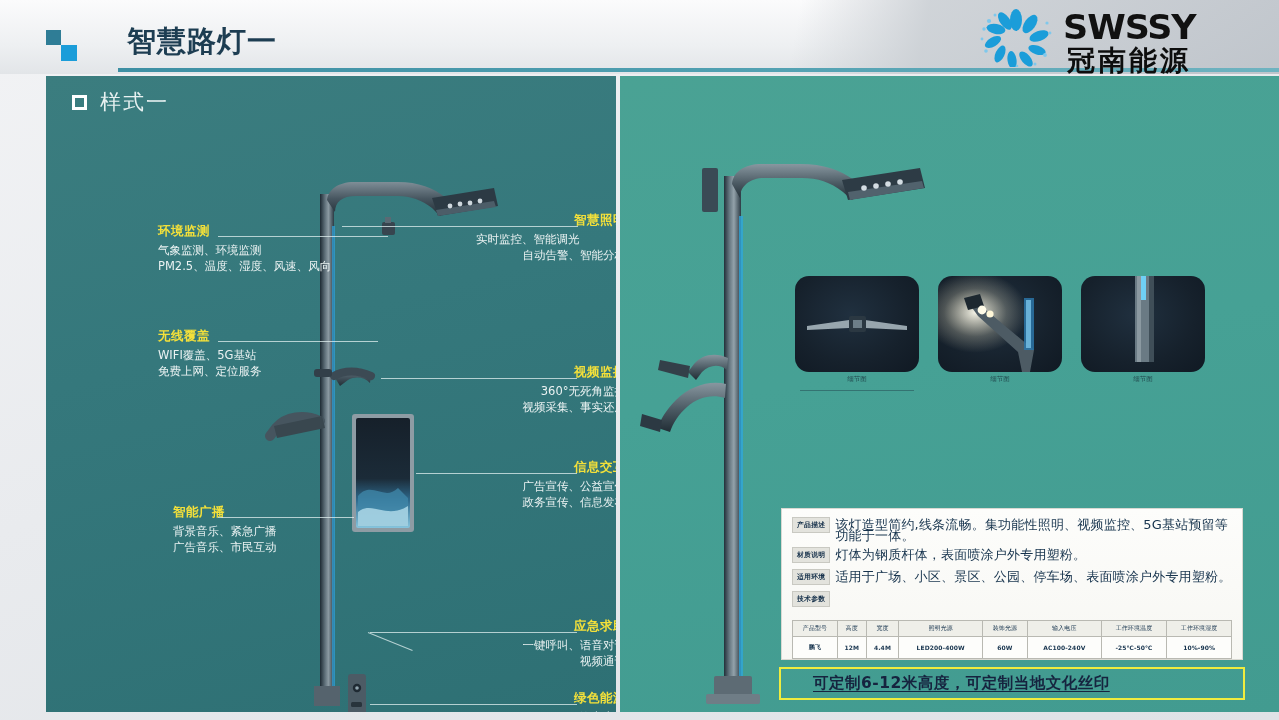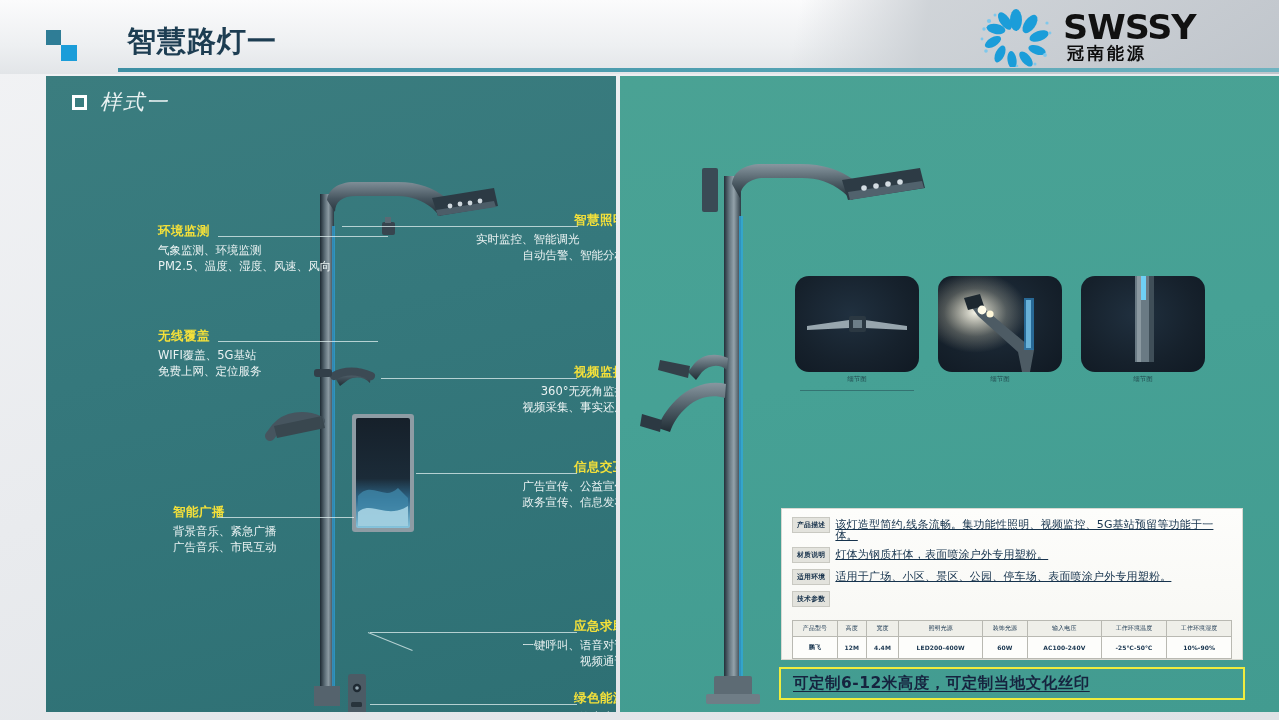--- a/index.html
+++ b/index.html
@@ -37,31 +37,31 @@
   #brand { position: absolute; right: 16px; top: 5px; width: 300px; height: 66px; }
   #brand-flower { position: absolute; left: 14px; top: 4px; width: 78px; height: 58px; }
   #brand-name {
     position: absolute; left: 100px; top: 3px;
     font-size: 33px; font-weight: bold; color: #111; letter-spacing: -1px;
     font-family: "DejaVu Sans", "Liberation Sans", sans-serif;
     transform: scaleX(1.06); transform-origin: left center;
   }
   #brand-sub {
     position: absolute; left: 104px; top: 37px;
-    font-size: 17px; font-weight: bold; color: #0d0d0d; letter-spacing: 3px;
+    font-size: 28px; font-weight: bold; color: #0d0d0d; letter-spacing: 3px;
     font-family: "DejaVu Sans", "Liberation Sans", sans-serif;
   }
 
   
   #left-panel {
     position: absolute; left: 46px; top: 76px; width: 570px; height: 636px;
     background: linear-gradient(165deg, #3b7d7f 0%, #35787c 40%, #2e7074 100%);
     overflow: hidden;
   }
-  #panel-title-box { position: absolute; left: 26px; top: 12px; display: flex; align-items: center; gap: 13px; font-style: italic; }
+  #panel-title-box { position: absolute; left: 26px; top: 12px; display: flex; align-items: center; gap: 13px; }
   #panel-title-bullet { width: 15px; height: 15px; border: 3px solid #ffffff; }
   #panel-title-text { font-size: 21px; color: #e8f1f1; font-family: "DejaVu Sans", "Liberation Sans", sans-serif; letter-spacing: 2px; }
 
   .anno { position: absolute; color: #e9f2f2; font-family: "DejaVu Sans", "Liberation Sans", sans-serif; }
   .anno .head {
     font-size: 12.5px; font-weight: bold; color: #f3e03a; letter-spacing: .5px;
     display: block; margin-bottom: 2px;
   }
   .anno .line { font-size: 11.5px; line-height: 16px; color: #eaf2f2; display: block; white-space: nowrap; }
   .anno.right { text-align: right; }
@@ -95,35 +95,35 @@
     padding: 8px 10px 0 10px;
   }
   .spec-row { display: flex; align-items: flex-start; margin-bottom: 6px; }
   .spec-label {
     font-size: 6.8px; color: #15304a; background: #e3e3dd;
     border: 1px solid #c9c9c2; padding: 2px 4px; margin-right: 5px;
     white-space: nowrap; font-family: "DejaVu Sans", "Liberation Sans", sans-serif;
     font-weight: bold; letter-spacing: .3px;
   }
   .spec-text {
-    font-size: 11px; color: #16334d; line-height: 11px; padding-top: 2px;
-    font-family: "DejaVu Sans", "Liberation Sans", sans-serif; letter-spacing: .2px; text-decoration: underline;
+    font-size: 13px; color: #16334d; line-height: 11px; padding-top: 2px;
+    font-family: "DejaVu Sans", "Liberation Sans", sans-serif; letter-spacing: .2px;
   }
   #spec-table { width: 440px; border-collapse: collapse; margin-top: 1px; }
   #spec-table th, #spec-table td {
     border: 1px solid #b9b9b2; font-size: 6px; color: #16334d; text-align: center;
     padding: 3px 1px; font-family: "DejaVu Sans", "Liberation Sans", sans-serif;
     font-weight: normal; letter-spacing: .1px;
   }
   #spec-table th { background: #efefe9; }
   #spec-table td { background: #fdfdfb; height: 22px; font-weight: bold; }
 
   #custom-banner {
     position: absolute; left: 159px; top: 591px; width: 466px; height: 33px;
-    border: 2px solid #f0ec3e; display: flex; align-items: center; padding-left: 12px;
+    border: 2px solid #f0ec3e; display: flex; align-items: center; padding-left: 32px;
   }
   #custom-banner-text {
     font-size: 15.5px; color: #16243f; font-weight: bold;
     text-decoration: underline; text-underline-offset: 3px;
     font-family: "DejaVu Sans", "Liberation Sans", sans-serif; letter-spacing: .5px;
   }
 </style>
 </head>
 <body>
 

